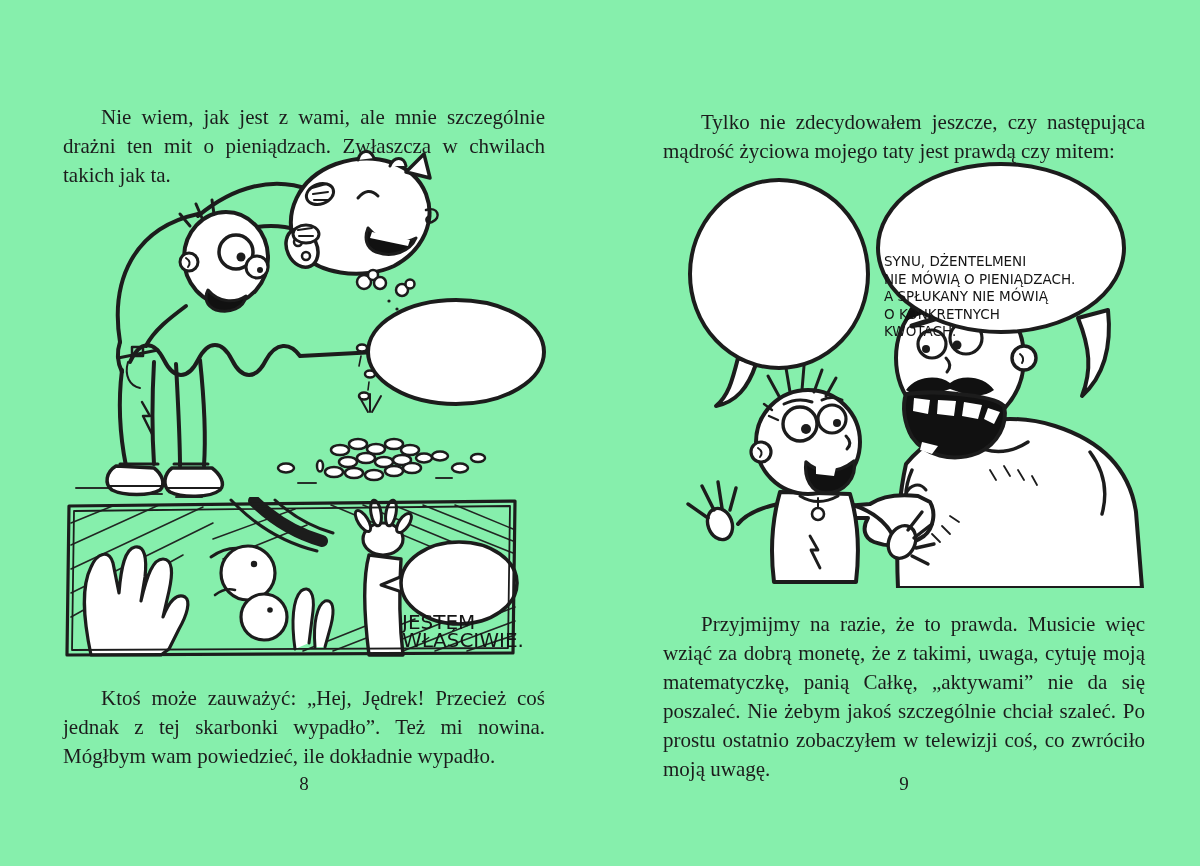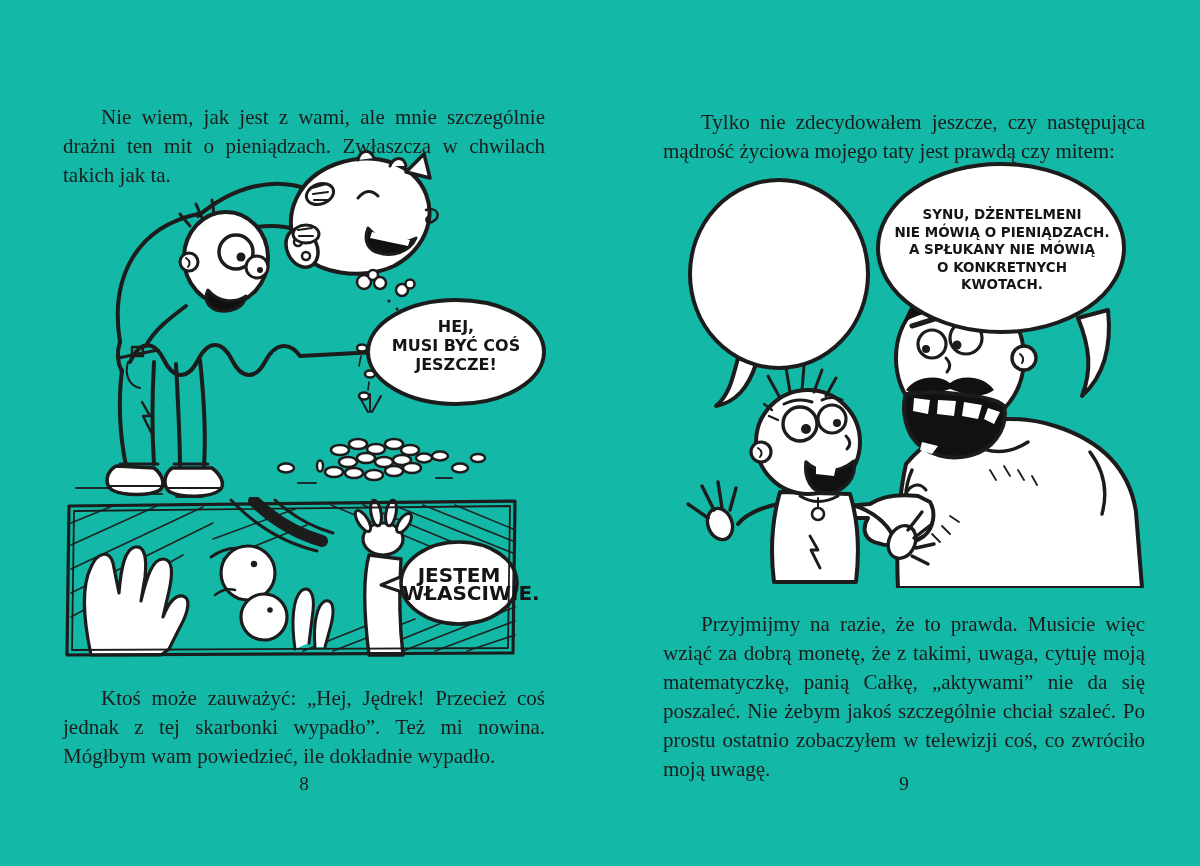--- a/index.html
+++ b/index.html
@@ -1,23 +1,23 @@
 <!DOCTYPE html>
 <html><head>
 <meta charset="utf-8">
 <style>
   html,body{margin:0;padding:0;background:#fff;}
-  .spread{position:relative;width:1200px;height:866px;background:#14b8a6;overflow:hidden;
+  .spread{position:relative;width:1200px;height:866px;background:#86efac;overflow:hidden;
           font-family:"Liberation Serif",serif;color:#1c1c1c;}
   .para{position:absolute;width:482px;font-size:21px;line-height:29px;text-align:justify;
         text-indent:38px;color:#1c1c1c;}
   .pagenum{position:absolute;width:482px;text-align:center;font-size:19px;color:#1c1c1c;}
   .comic-svg{position:absolute;}
-  .bubble-text{position:absolute;text-align:center;font-family:"DejaVu Sans",sans-serif;
-               font-weight:bold;color:#151515;}
+  .bubble-text{position:absolute;font-family:"DejaVu Sans",sans-serif;
+               font-weight:normal;color:#151515;margin-top:47px;}
   .bubble-text div{white-space:nowrap;}
   svg path,svg ellipse,svg circle,svg line,svg polyline{vector-effect:none;}
 </style>
 </head>
 <body>
 
 <div class="spread">
 
   <p class="para" style="left:63px;top:82px;">Nie wiem, jak jest z wami, ale mnie szczególnie drażni ten mit o pieniądzach. Zwłaszcza w chwilach takich jak ta.</p>
 
@@ -283,25 +283,20 @@
         <path stroke-width="4" fill="#fff" d="M418 166 C430 196 432 218 422 244 C444 224 452 196 448 158 Z"></path>
         <ellipse cx="341" cy="96" rx="123" ry="84" fill="#fff" stroke-width="4"></ellipse>
       </g>
     </g>
   </svg>
 
   <p class="para" style="left:663px;top:589px;">Przyjmijmy na razie, że to prawda. Musicie więc wziąć za dobrą monetę, że z takimi, uwaga, cytuję moją matematyczkę, panią Całkę, „aktywami” nie da się poszaleć. Nie żebym jakoś szczególnie chciał szaleć. Po prostu ostatnio zobaczyłem w telewizji coś, co zwróciło moją uwagę.</p>
 
   <div class="pagenum" style="left:663px;top:773px;">9</div>
 
-  <div class="bubble-text" style="left:368px;top:317px;width:176px;font-size:16px;line-height:19px;">
-    <div>HEJ,</div>
-    <div>MUSI BYĆ COŚ</div>
-    <div>JESZCZE!</div>
-  </div>
 
   <div class="bubble-text" style="left:402px;top:566px;width:114px;font-size:20px;line-height:18px;">
     <div>JESTEM</div>
     <div>WŁAŚCIWIE.</div>
   </div>
 
 
   <div class="bubble-text" style="left:884px;top:206px;width:236px;font-size:13.5px;line-height:17.5px;">
     <div>SYNU, DŻENTELMENI</div>
     <div>NIE MÓWIĄ O PIENIĄDZACH.</div>

